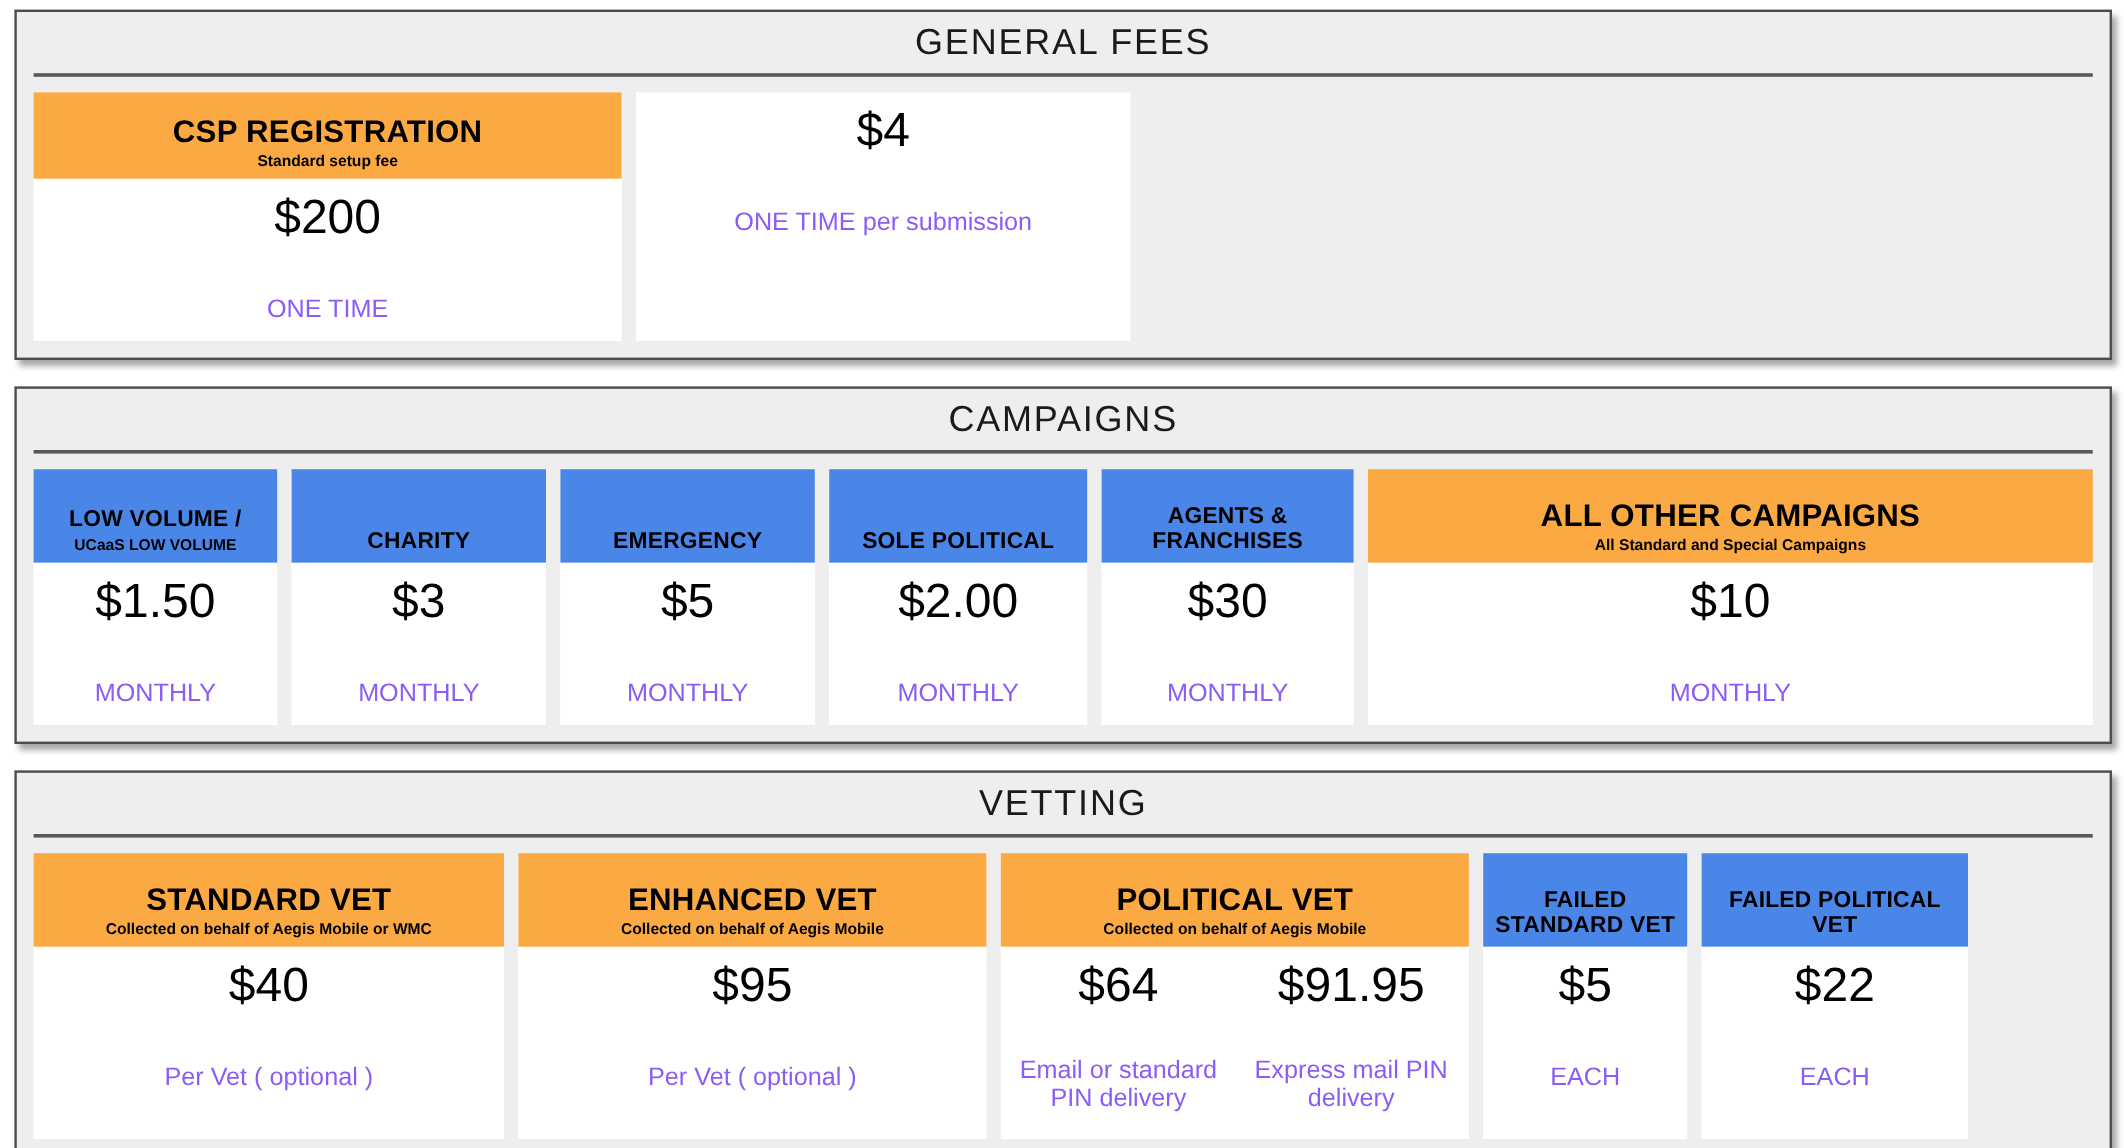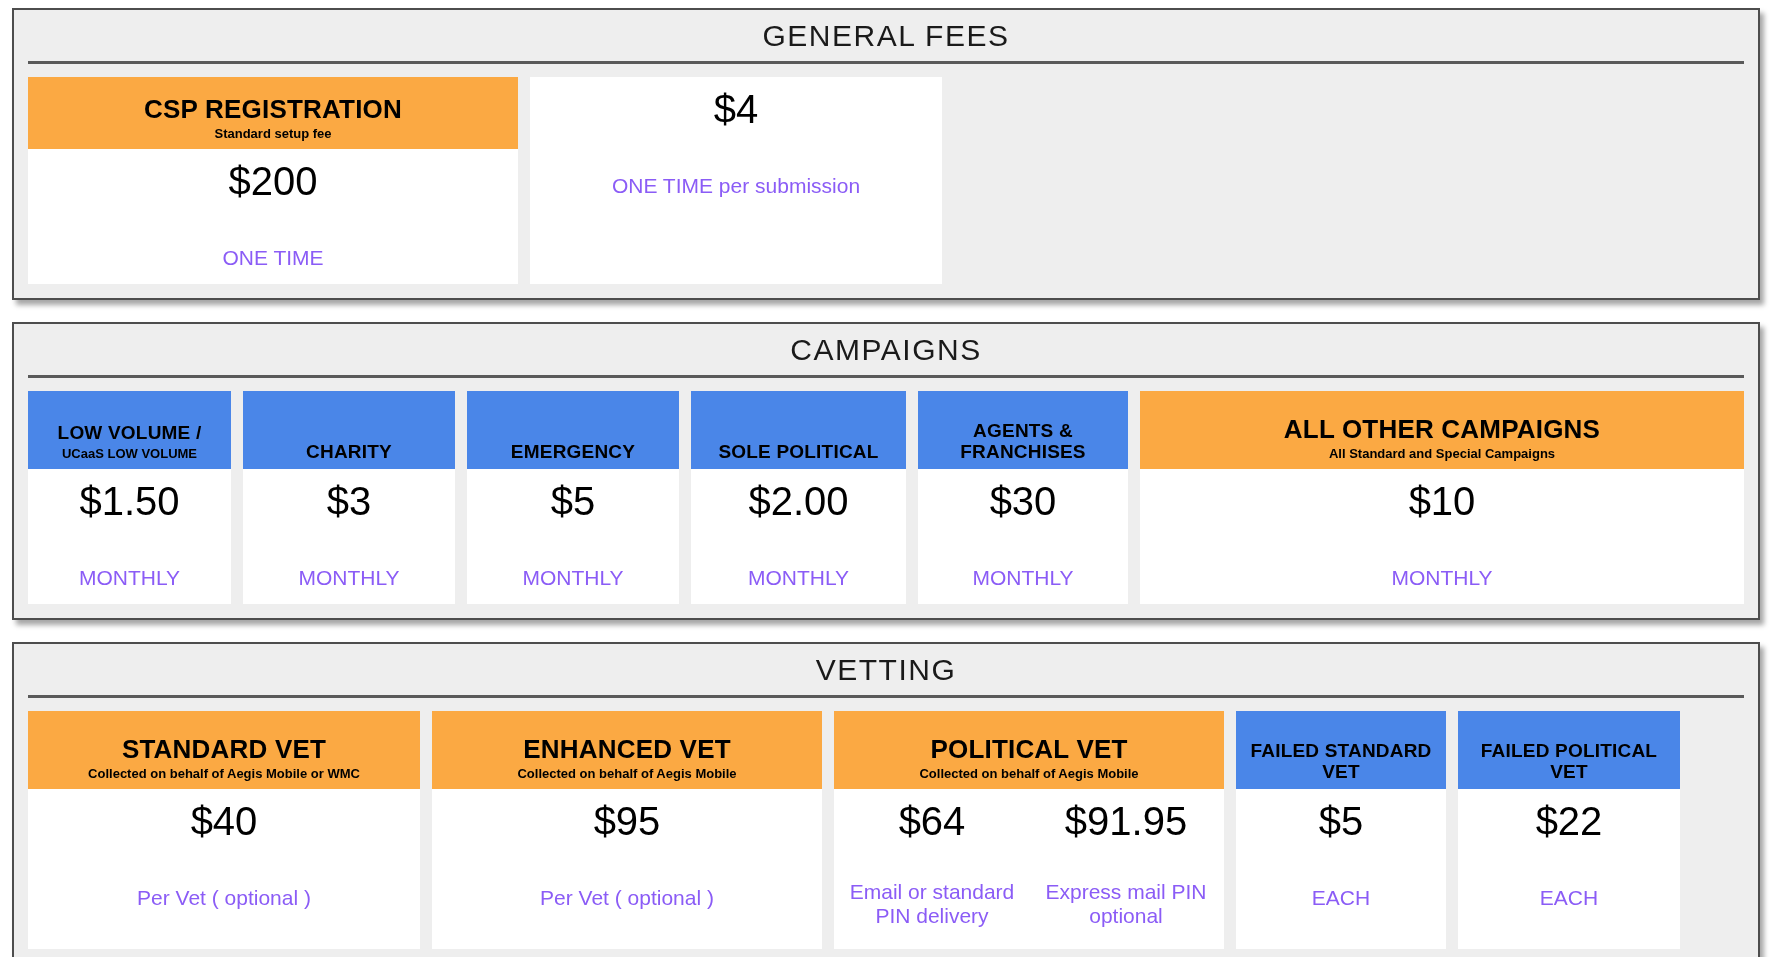--- a/index.html
+++ b/index.html
@@ -152,21 +152,21 @@
   #campaigns .card.c5 { width: 210px; }
   #campaigns .card.c6 { flex: 1; }
   #campaigns .card-body .price { font-size: 40px; }
 
   
   #vetting .card-head { min-height: 78px; }
   #vetting .card-body { min-height: 160px; justify-content: flex-start; }
   #vetting .card.v1 { width: 392px; }
   #vetting .card.v2 { width: 390px; }
   #vetting .card.v3 { width: 390px; }
-  #vetting .card.v4 { width: 210px; }
+  #vetting .card.v4 { width: 170px; }
   #vetting .card.v5 { width: 222px; }
   #vetting .card-body .price { font-size: 40px; }
   #vetting .card-body .unit  { font-size: 21px; }
 </style>
 </head>
 <body>
 
 <div class="page">
 
   <div class="section" id="general-fees">
@@ -297,21 +297,21 @@
           <div class="title">POLITICAL VET</div>
           <div class="subtitle">Collected on behalf of Aegis Mobile</div>
         </div>
         <div class="card-body split">
           <div class="price-col">
             <div class="price">$64</div>
             <div class="unit">Email or standard PIN delivery</div>
           </div>
           <div class="price-col">
             <div class="price">$91.95</div>
-            <div class="unit">Express mail PIN optional</div>
+            <div class="unit">Express mail PIN delivery</div>
           </div>
         </div>
       </div>
 
       <div class="card v4">
         <div class="card-head blue">
           <div class="title small">FAILED STANDARD VET</div>
         </div>
         <div class="card-body">
           <div class="price">$5</div>

